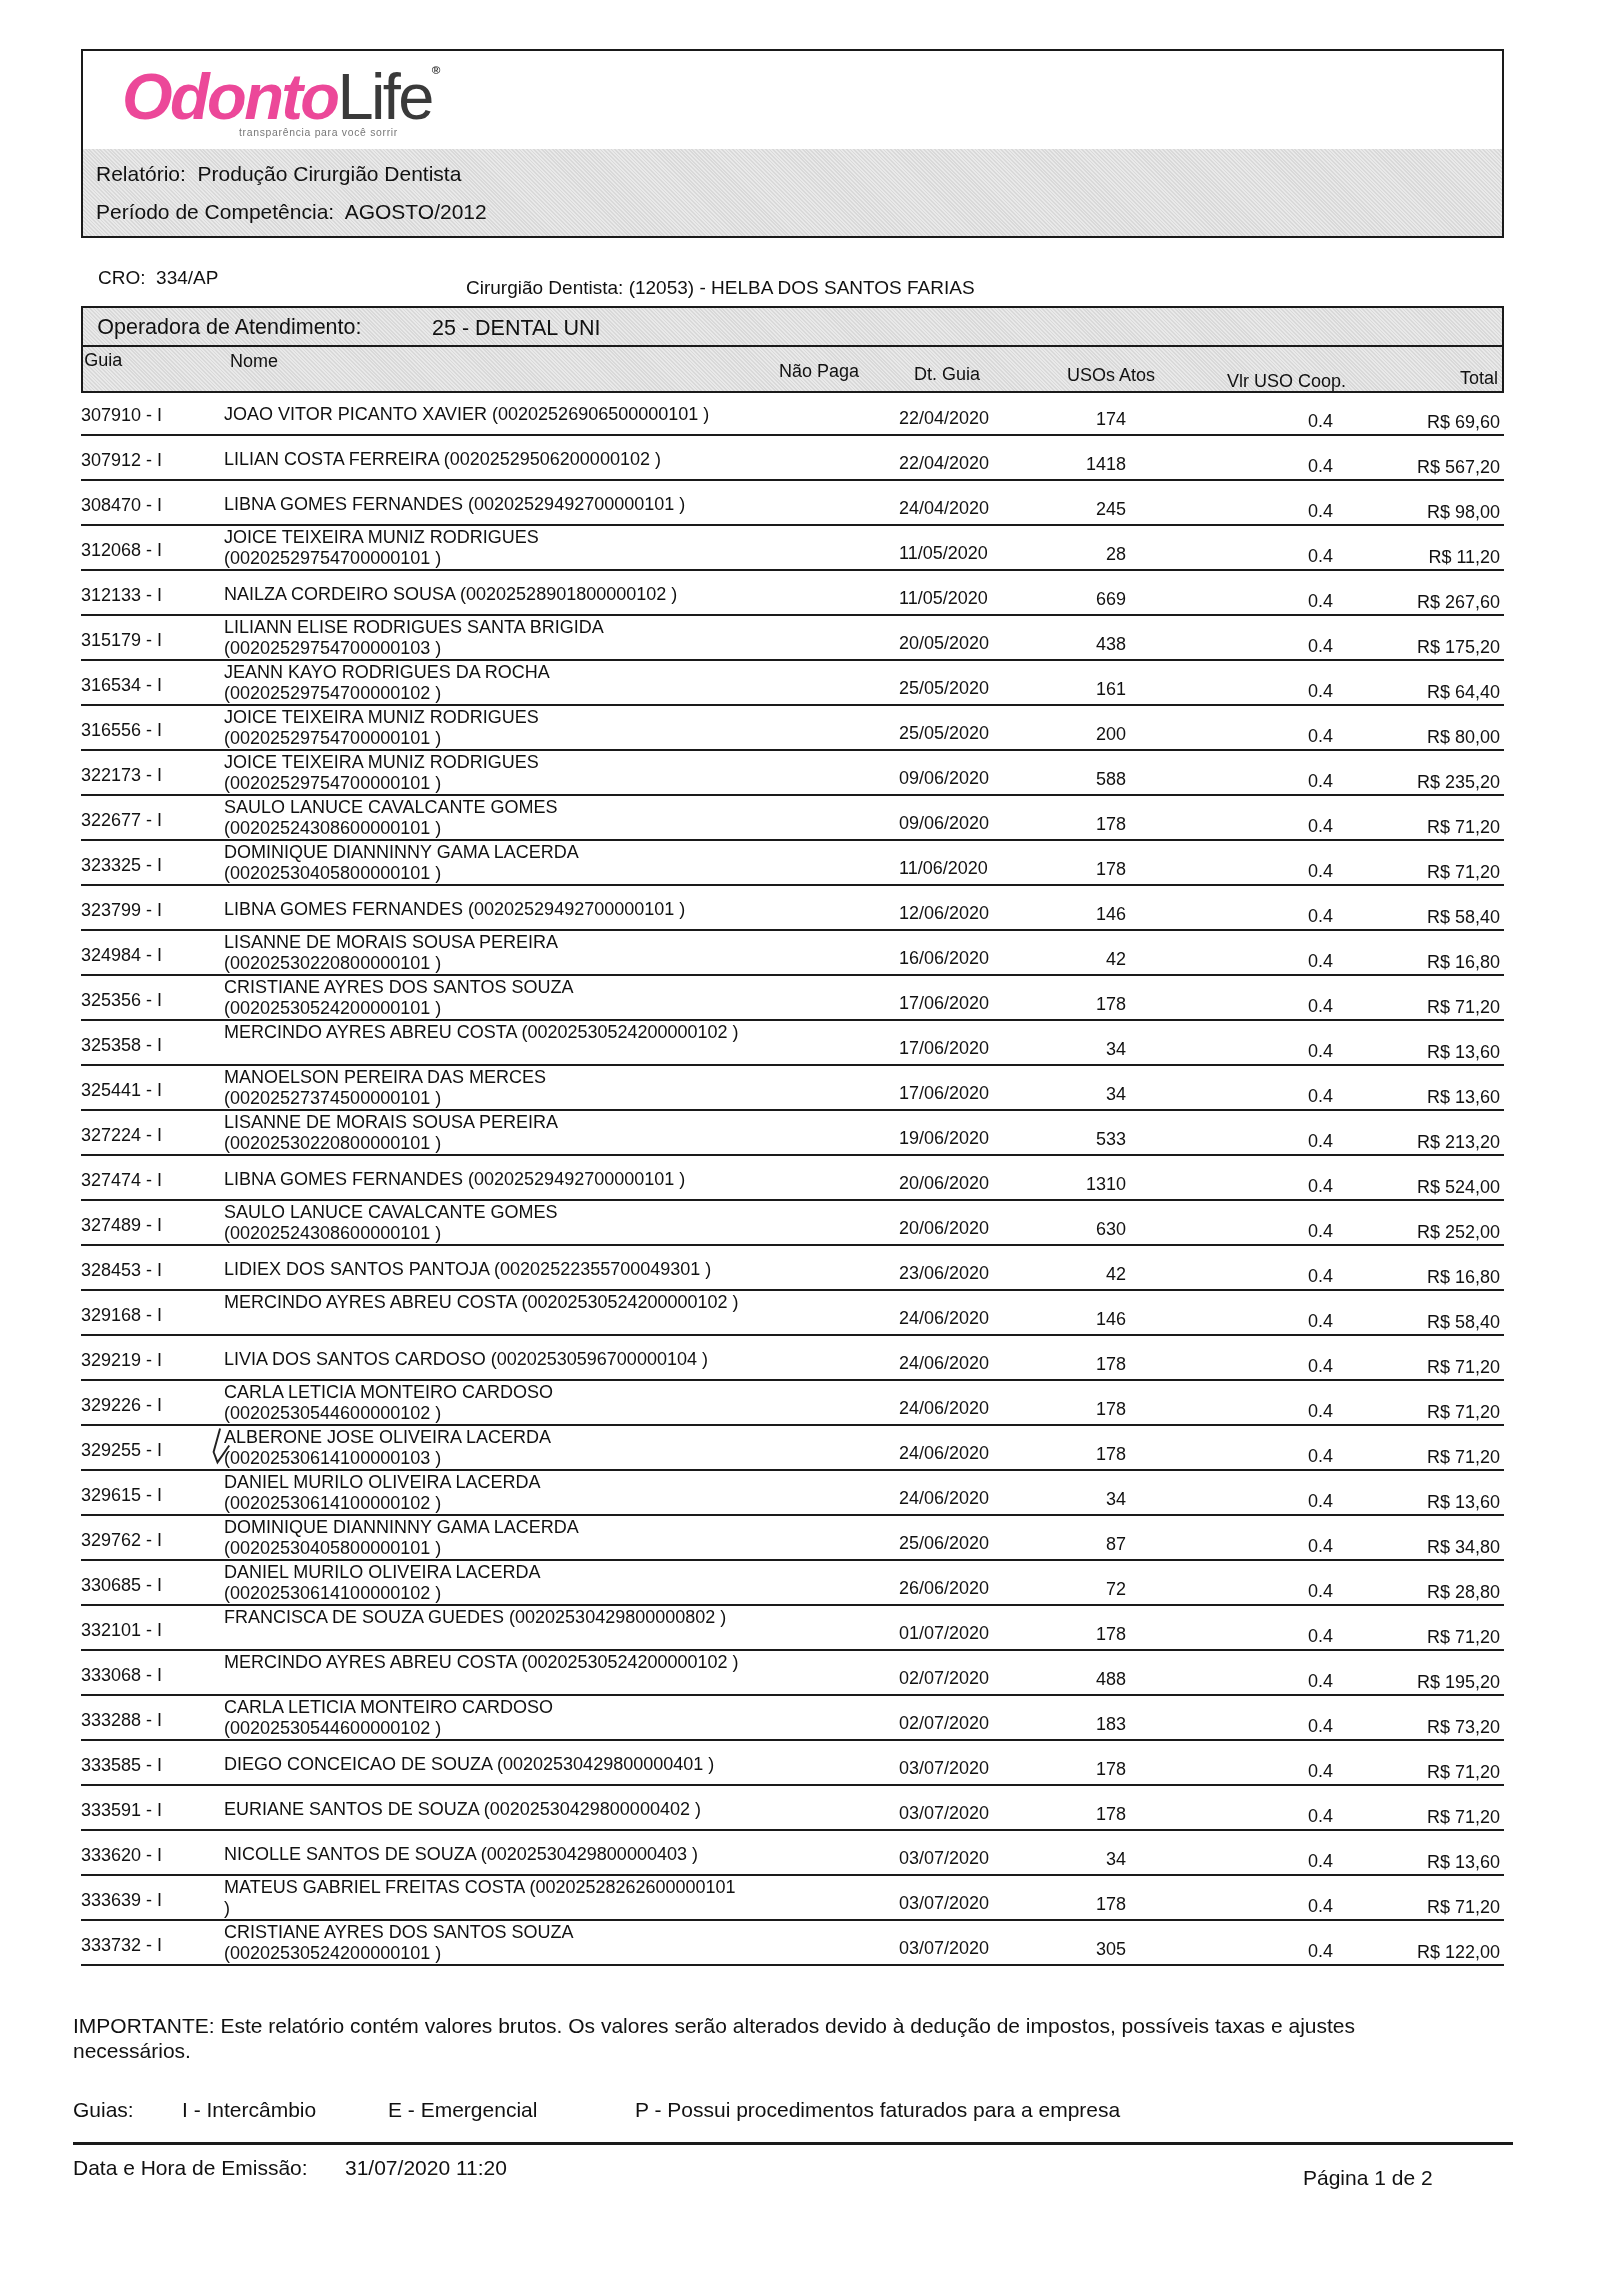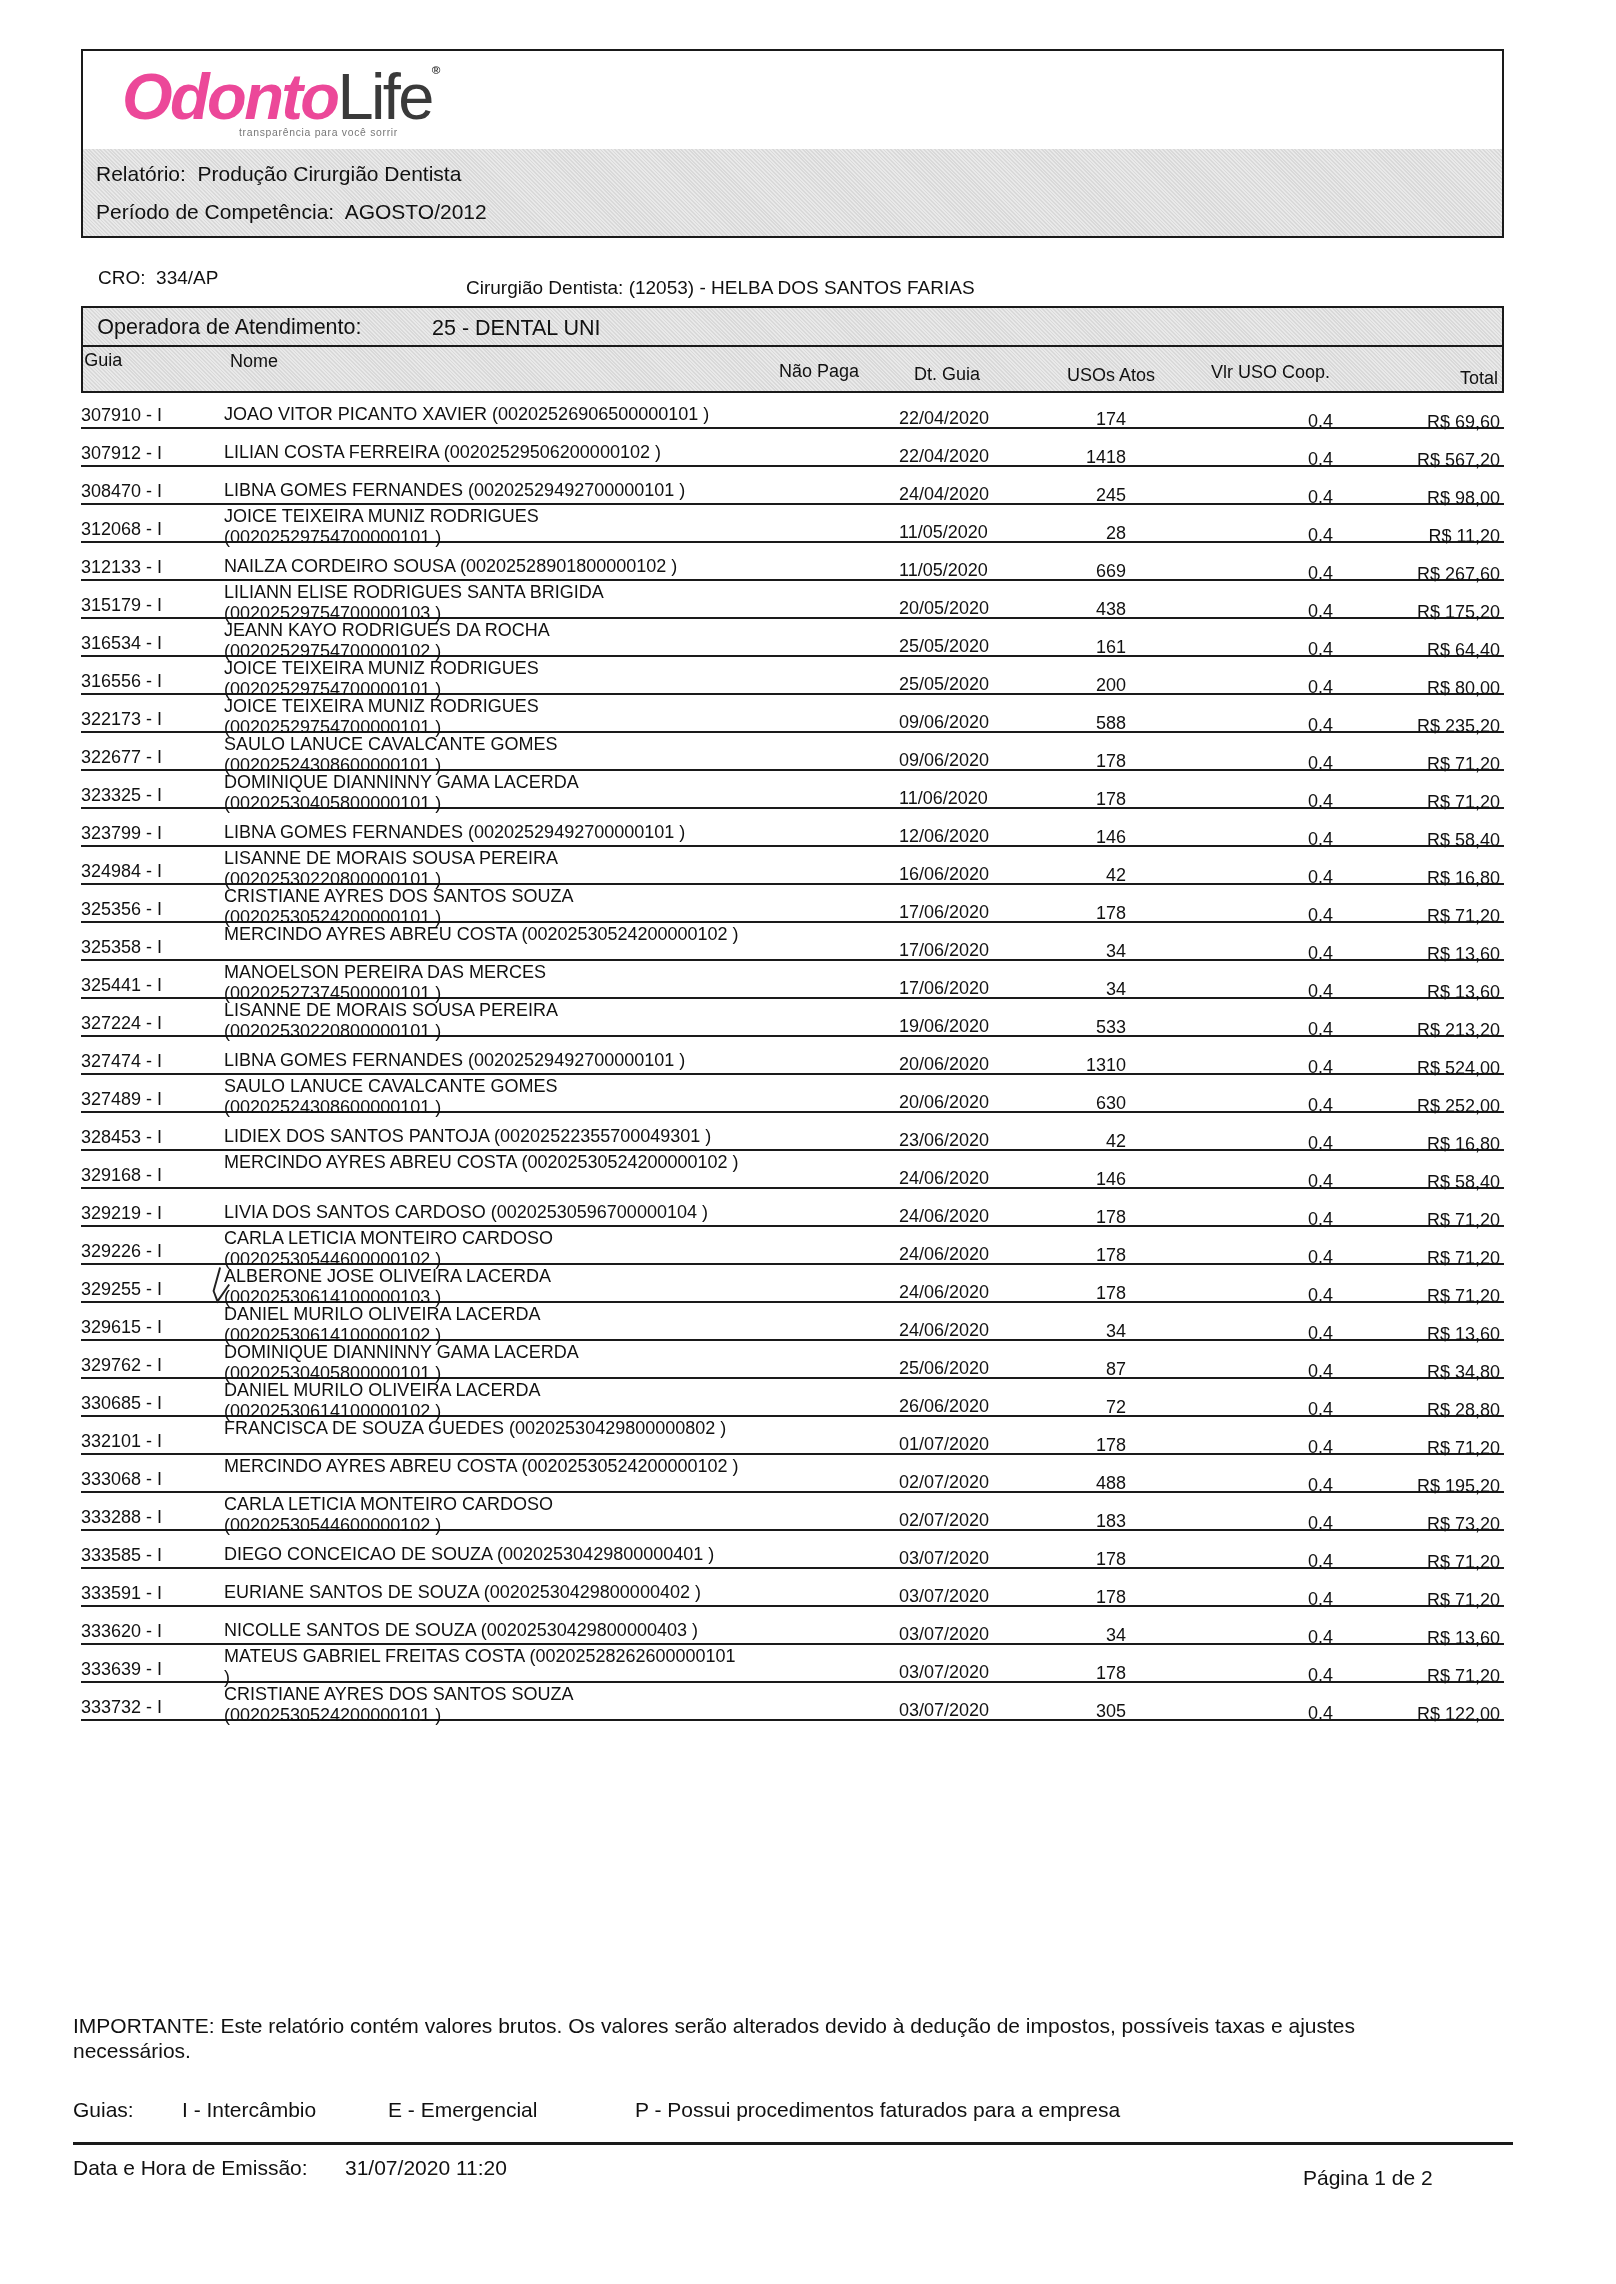--- a/index.html
+++ b/index.html
@@ -20,21 +20,21 @@
   .cro { left: 98px; top: 267px; font-size: 19px; }
   .dentist { left: 466px; top: 277px; font-size: 19px; }
   .operadora-box { left: 81px; top: 306px; width: 1423px; height: 48px; border: 2.6px solid #1a1a1a; border-bottom: none;
                    box-sizing: border-box; background: repeating-linear-gradient(45deg, #d9d9d9 0 1.3px, #e9e9e9 1.3px 2.6px); }
   .operadora-label { position: absolute; left: 14.3px; top: 6.5px; font-size: 21.5px; }
   .operadora-value { position: absolute; left: 349px; top: 7.8px; font-size: 21.5px; }
   .thead { left: 81px; top: 345px; width: 1423px; height: 48px; border: 2.6px solid #1a1a1a; box-sizing: border-box;
            background: repeating-linear-gradient(45deg, #d9d9d9 0 1.3px, #e9e9e9 1.3px 2.6px); font-size: 18px; }
   .thead span { position: absolute; }
   .rows { left: 81px; top: 391px; width: 1423px; }
-  .row { position: relative; height: 38px; border-bottom: 2.6px solid #1a1a1a; box-sizing: border-box; font-size: 18px; }
+  .row { position: relative; height: 45px; border-bottom: 2.6px solid #1a1a1a; box-sizing: border-box; font-size: 18px; }
   .row span { position: absolute; white-space: nowrap; }
   .c-guia { left: 0; top: 14.3px; }
   .c-nome { left: 143px; top: 1.3px; line-height: 21px; white-space: normal !important; width: 521px; }
   .c-nome.single { top: 13px; }
   .c-date { left: 818px; top: 17px; }
   .c-usos { right: 378px; top: 18px; text-align: right; }
   .c-vlr { right: 171px; top: 19.5px; text-align: right; }
   .c-total { right: 3.9px; top: 21px; text-align: right; }
   .checkmark { position: absolute; left: 130px; top: 0; width: 19.5px; height: 39px; }
   .important { left: 73px; top: 2013px; width: 1401px; font-size: 21px; line-height: 25px; }
@@ -79,21 +79,21 @@
   <span class="operadora-label">Operadora de Atendimento:</span>
   <span class="operadora-value">25 - DENTAL UNI</span>
 </div>
 
 <div class="abs thead">
   <span style="left:1.3px; top:2.6px;">Guia</span>
   <span style="left:147px; top:3.9px;">Nome</span>
   <span style="left:696px; top:14.3px;">Não Paga</span>
   <span style="left:831px; top:17px;">Dt. Guia</span>
   <span style="left:984px; top:18px;">USOs Atos</span>
-  <span style="left:1128px; top:15px;">Vlr USO Coop.</span>
+  <span style="left:1128px; top:24px;padding-left:16px;">Vlr USO Coop.</span>
   <span style="right:3.9px; top:21px;">Total</span>
 </div>
 
 <div class="abs rows" id="rows">
     <div class="row">
       <span class="c-guia">307910 - I</span>
       <span class="c-nome single">JOAO VITOR PICANTO XAVIER (00202526906500000101 )</span>
       <span class="c-date">22/04/2020</span>
       <span class="c-usos">174</span>
       <span class="c-vlr">0.4</span>

